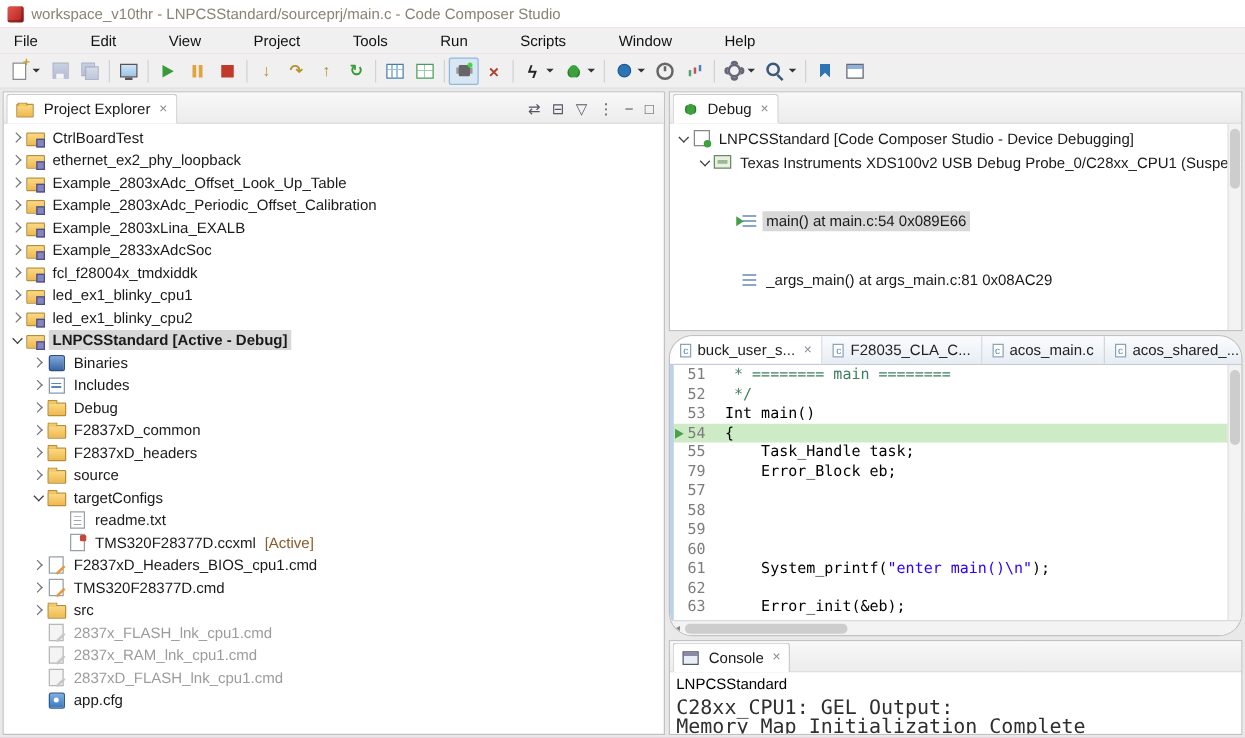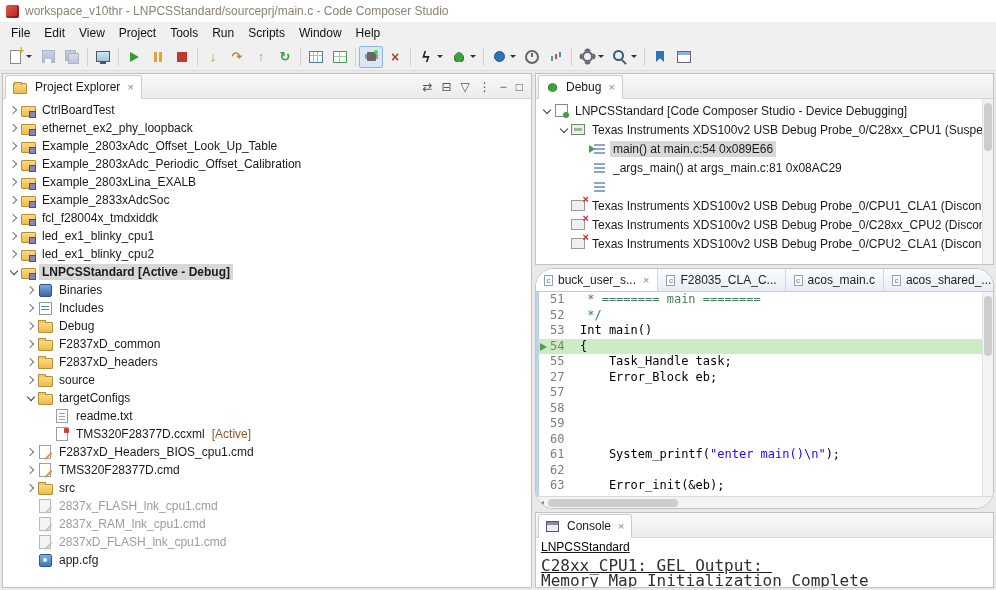--- a/index.html
+++ b/index.html
@@ -8,21 +8,21 @@
   .window { width:996px; height:590px; background:#f9a8d4; position:relative; overflow:hidden;
             font-size:12px; color:#1a1a1a; }
 
   
   .titlebar { height:22px; background:#ffffff; display:flex; align-items:center; padding:0 6px; gap:6px; }
   .app-ico { width:13px; height:13px; flex:none; border-radius:2px;
              background:linear-gradient(135deg,#e3574f 0%,#b31f1f 100%); box-shadow:inset -2px -2px 0 rgba(0,0,0,.25); }
   .title-text { color:#8a8274; white-space:nowrap; overflow:hidden; }
 
   
-  .menubar { height:21px; display:flex; align-items:center; padding:0 4px; background:#f0f0f0; }
+  .menubar { height:21px; display:flex; align-items:center; padding:0 4px; background:#f0f0f0;gap:28px; }
   .menu-item { padding:2px 7px; color:#111; cursor:default; }
 
   
   .toolbar { height:28px; display:flex; align-items:center; padding:0 3px; background:#f0f0f0;
              border-bottom:1px solid #e0e0e0; }
   .tbtn { height:22px; display:flex; align-items:center; padding:2px 3px; gap:2px;
           border:1px solid transparent; border-radius:2px; }
   .tbtn.toggled { background:#d9e7f5; border-color:#8fb8e0; }
   .tbtn.disabled { opacity:.4; }
   .tsep { width:1px; height:18px; background:#d2d2d2; margin:0 3px; flex:none; }
@@ -90,21 +90,21 @@
           background:#fff; border:1px solid #ccc; border-bottom:1px solid #fff; border-radius:3px 3px 0 0; }
   .vtab .x { color:#888; font-size:11px; margin-left:2px; }
   .vhdr-right { margin-left:auto; display:flex; align-items:center; gap:9px; padding:0 8px 4px 0; color:#556; font-size:12px; }
   .hico { cursor:default; }
 
   
   .tree { flex:1; overflow:hidden; padding-top:2px; position:relative; }
   .trow { height:18px; display:flex; align-items:center; white-space:pre; }
   .dtree .trow { height:19px; }
   .p0 { padding-left:4px; }  .p1 { padding-left:21px; }  .p2 { padding-left:38px; }
-  .d0 { padding-left:4px; }  .d1 { padding-left:21px; }  .d2 { padding-left:42px; }
+  .d0 { padding-left:4px; }  .d1 { padding-left:21px; }  .d2 { padding-left:42px;margin-top:28px; }
   .chev { width:13px; flex:none; display:flex; align-items:center; justify-content:center; }
   .chev.c::before { content:''; width:5px; height:5px; border-right:1.4px solid #767676; border-bottom:1.4px solid #767676;
                     transform:rotate(-45deg); margin-left:-2px; }
   .chev.o::before { content:''; width:5px; height:5px; border-right:1.4px solid #3a3a3a; border-bottom:1.4px solid #3a3a3a;
                     transform:rotate(45deg); margin-top:-2px; }
   .ico { width:16px; height:15px; flex:none; margin-right:3px; position:relative;
          display:flex; align-items:center; justify-content:center; }
   .lbl { padding:1px 3px; }
   .lbl.sel { background:#d8d8d8; }
   .lbl.b { font-weight:bold; }
@@ -181,21 +181,21 @@
   .ln { width:30px; flex:none; text-align:left; padding-right:8px; color:#7d7d7d; }
   .ct { white-space:pre; color:#000; }
   .c-com { color:#3F7F5F; }
   .c-str { color:#2A00FF; }
   .c-pln { color:#000; }
   .hsb { height:12px; flex:none; background:#f3f3f3; border-top:1px solid #dadada; display:flex; align-items:center; }
   .hsb .arr { width:12px; height:100%; display:flex; align-items:center; justify-content:center; color:#888; font-size:8px; }
   .hsb .thumb { width:130px; height:8px; background:#cdcdcd; border-radius:4px; }
 
   
-  .console-body { flex:1; background:#fff; padding:2px 5px; overflow:hidden;text-decoration:underline; }
+  .console-body { flex:1; background:#fff; padding:2px 5px; overflow:hidden; }
   .console-title { height:16px; color:#000; }
   .console-line { height:15px; white-space:pre; color:#2f2f2f;
                   font-family:"DejaVu Sans Mono","Liberation Mono",monospace; font-size:16px; }
 </style>
 </head>
 <body>
 
 <div class="window">
 
   <div class="titlebar">
@@ -427,21 +427,21 @@
                 <span class="ln">54</span>
                 <span class="ct"><span class="c-pln">{</span></span>
               </div>
             <div class="cline">
                 <span class="ann"></span>
                 <span class="ln">55</span>
                 <span class="ct"><span class="c-pln">    Task_Handle task;</span></span>
               </div>
             <div class="cline">
                 <span class="ann"></span>
-                <span class="ln">27</span>
+                <span class="ln">79</span>
                 <span class="ct"><span class="c-pln">    Error_Block eb;</span></span>
               </div>
             <div class="cline">
                 <span class="ann"></span>
                 <span class="ln">57</span>
                 <span class="ct"></span>
               </div>
             <div class="cline">
                 <span class="ann"></span>
                 <span class="ln">58</span>

